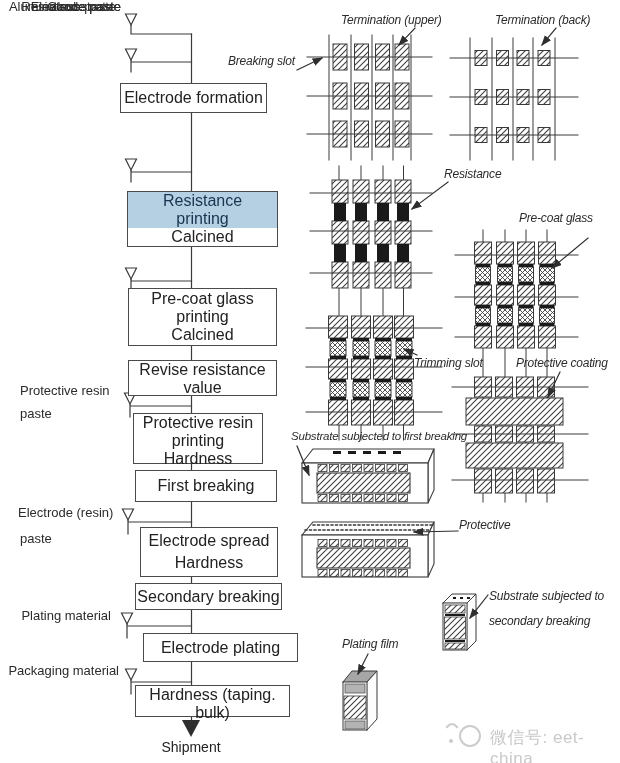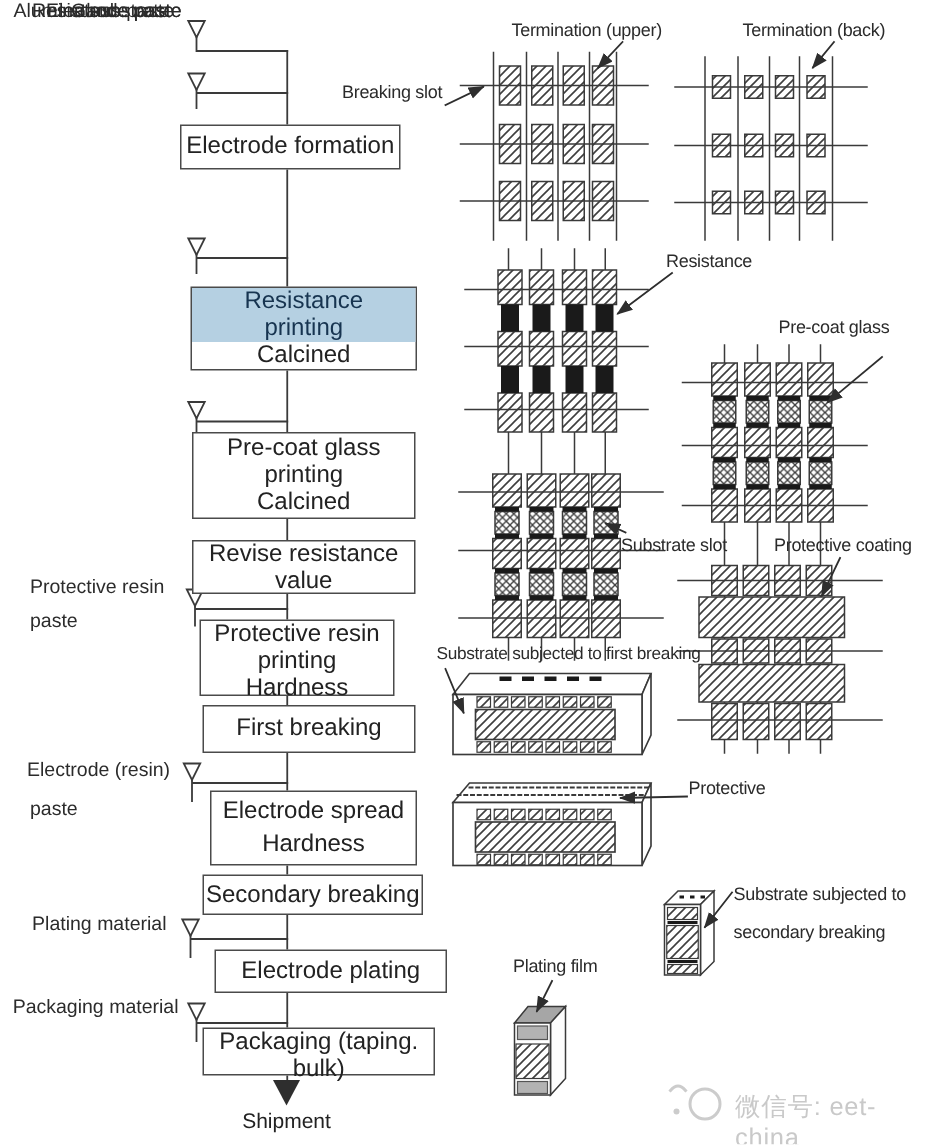--- a/index.html
+++ b/index.html
@@ -1,21 +1,21 @@
 <!DOCTYPE html>
 <html><head>
 <meta charset="utf-8">
 <style>
   html,body{margin:0;padding:0;background:#fff;}
   #stage{position:relative;width:620px;height:763px;background:#ffffff;overflow:hidden;
          font-family:"Liberation Sans", sans-serif;color:#262626;}
   #art{position:absolute;left:0;top:0;z-index:1;}
   .lab{position:absolute;z-index:2;font-size:13px;line-height:14px;white-space:nowrap;color:#2b2b2b;}
   .ralign{text-align:right;}
-  .dlab{position:absolute;z-index:2;font-size:12px;letter-spacing:-0.2px;white-space:nowrap;color:#2b2b2b;}
+  .dlab{position:absolute;z-index:2;font-size:12px;letter-spacing:-0.2px;white-space:nowrap;color:#2b2b2b;font-style:italic;}
   .box{position:absolute;z-index:2;border:1.4px solid #4a4a4a;background:#fff;
        display:flex;flex-direction:column;justify-content:space-evenly;align-items:center;
        font-size:16px;color:#222;text-align:center;box-sizing:border-box;}
   .hl{background:#b5d0e2;color:#173450;padding:0 14px;}
   .shipment{position:absolute;z-index:2;font-size:14px;color:#222;text-align:center;}
   .wm{position:absolute;z-index:2;font-size:17px;color:#c9c9c9;letter-spacing:0.5px;}
 </style>
 </head>
 <body>
 
@@ -412,31 +412,31 @@
     <span>Electrode spread</span>
     <span>Hardness</span>
   </div>
   <div class="box" style="left:135px;top:583px;width:147px;height:27px">
     <span>Secondary breaking</span>
   </div>
   <div class="box" style="left:143px;top:633px;width:155px;height:29px">
     <span>Electrode plating</span>
   </div>
   <div class="box" style="left:135px;top:685px;width:155px;height:32px">
-    <span>Packaging (taping. bulk)</span>
+    <span>Hardness (taping. bulk)</span>
   </div>
 
   <div class="shipment" style="left:158px;top:739px;width:66px">Shipment</div>
 
   <div class="dlab" style="left:341px;top:13px">Termination (upper)</div>
   <div class="dlab" style="left:495px;top:13px">Termination (back)</div>
   <div class="dlab" style="left:228px;top:54px">Breaking slot</div>
   <div class="dlab" style="left:444px;top:167px">Resistance</div>
   <div class="dlab" style="left:519px;top:211px">Pre-coat glass</div>
-  <div class="dlab" style="left:414px;top:356px">Substrate slot</div>
+  <div class="dlab" style="left:414px;top:356px">Trimming slot</div>
   <div class="dlab" style="left:516px;top:356px">Protective coating</div>
   <div class="dlab" style="left:291px;top:430px;font-size:11.5px">Substrate subjected to first breaking</div>
   <div class="dlab" style="left:459px;top:518px">Protective</div>
   <div class="dlab" style="left:489px;top:589px">Substrate subjected to</div>
   <div class="dlab" style="left:489px;top:614px">secondary breaking</div>
   <div class="dlab" style="left:342px;top:637px">Plating film</div>
 
   <div class="wm" style="left:490px;top:726px">微信号: eet-china</div>
 </div>
 

